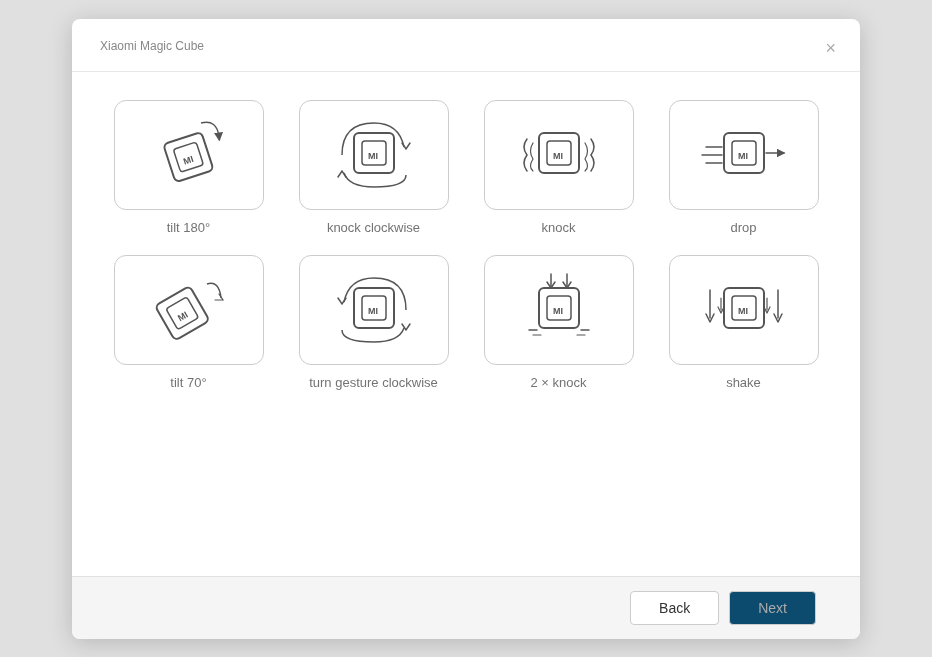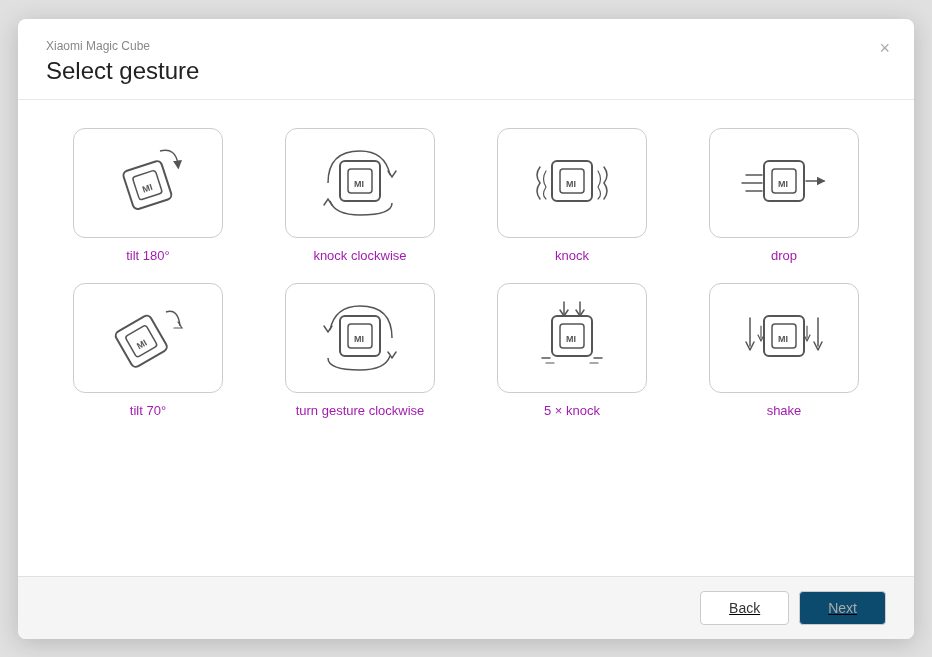--- a/index.html
+++ b/index.html
@@ -7,21 +7,21 @@
       background: #e0e0e0;
       display: flex;
       align-items: center;
       justify-content: center;
       min-height: 100vh;
       font-family: -apple-system, BlinkMacSystemFont, 'Segoe UI', sans-serif;
     }
     .dialog {
       background: #fff;
       border-radius: 8px;
-      width: 896px;
+      width: 788px;
       min-height: 620px;
       box-shadow: 0 4px 24px rgba(0,0,0,0.18);
       display: flex;
       flex-direction: column;
       position: relative;
       overflow: hidden;
     }
     .dialog-header {
       padding: 20px 28px 0 28px;
       border-bottom: 1px solid #e8e8e8;
@@ -71,31 +71,30 @@
       border: 1.5px solid #ccc;
       border-radius: 12px;
       display: flex;
       align-items: center;
       justify-content: center;
       background: #fff;
       transition: border-color 0.15s;
     }
     .gesture-label {
       font-size: 13px;
-      color: #a21caf;
+      color: #737373;
       text-align: center;
     }
     .dialog-footer {
       background: #f5f5f5;
       border-top: 1px solid #e0e0e0;
-      padding: 14px 28px;
+      padding: 14px 44px;
       display: flex;
       justify-content: flex-end;
       gap: 10px;
-      text-decoration: underline;
     }
     .btn {
       padding: 8px 28px;
       border-radius: 4px;
       font-size: 14px;
       cursor: pointer;
       border: 1px solid #ccc;
       background: #fff;
       color: #333;
     }
@@ -111,21 +110,20 @@
       width: 100px;
       height: 80px;
     }
   </style>
 </head>
 <body>
 
 <div class="dialog">
   <div class="dialog-header">
     <div class="dialog-subtitle">Xiaomi Magic Cube</div>
-    <div class="dialog-title">Select gesture</div>
     <button class="close-btn">×</button>
   </div>
 
   <div class="dialog-body">
     <div class="gesture-grid">
 
       <div class="gesture-item">
         <div class="gesture-card">
           <svg class="gesture-svg" viewBox="0 0 100 80" fill="none" xmlns="http://www.w3.org/2000/svg">
 
@@ -250,21 +248,21 @@
             <rect x="30" y="18" width="40" height="40" rx="5" stroke="#555" stroke-width="2" fill="white"></rect>
             <rect x="38" y="26" width="24" height="24" rx="3" stroke="#555" stroke-width="1.5" fill="none"></rect>
             <text x="44" y="44" font-size="9" fill="#555" font-weight="bold">MI</text>
 
             <line x1="20" y1="60" x2="28" y2="60" stroke="#555" stroke-width="1.5" stroke-linecap="round"></line>
             <line x1="72" y1="60" x2="80" y2="60" stroke="#555" stroke-width="1.5" stroke-linecap="round"></line>
             <line x1="24" y1="65" x2="32" y2="65" stroke="#555" stroke-width="1.2" stroke-linecap="round"></line>
             <line x1="68" y1="65" x2="76" y2="65" stroke="#555" stroke-width="1.2" stroke-linecap="round"></line>
           </svg>
         </div>
-        <span class="gesture-label">5 × knock</span>
+        <span class="gesture-label">2 × knock</span>
       </div>
 
       <div class="gesture-item">
         <div class="gesture-card">
           <svg class="gesture-svg" viewBox="0 0 100 80" fill="none" xmlns="http://www.w3.org/2000/svg">
 
             <line x1="16" y1="20" x2="16" y2="48" stroke="#555" stroke-width="1.5" stroke-linecap="round"></line>
             <path d="M12 44 L16 52 L20 44" stroke="#555" stroke-width="1.5" fill="none" stroke-linecap="round" stroke-linejoin="round"></path>
             <line x1="84" y1="20" x2="84" y2="48" stroke="#555" stroke-width="1.5" stroke-linecap="round"></line>
             <path d="M80 44 L84 52 L88 44" stroke="#555" stroke-width="1.5" fill="none" stroke-linecap="round" stroke-linejoin="round"></path>

